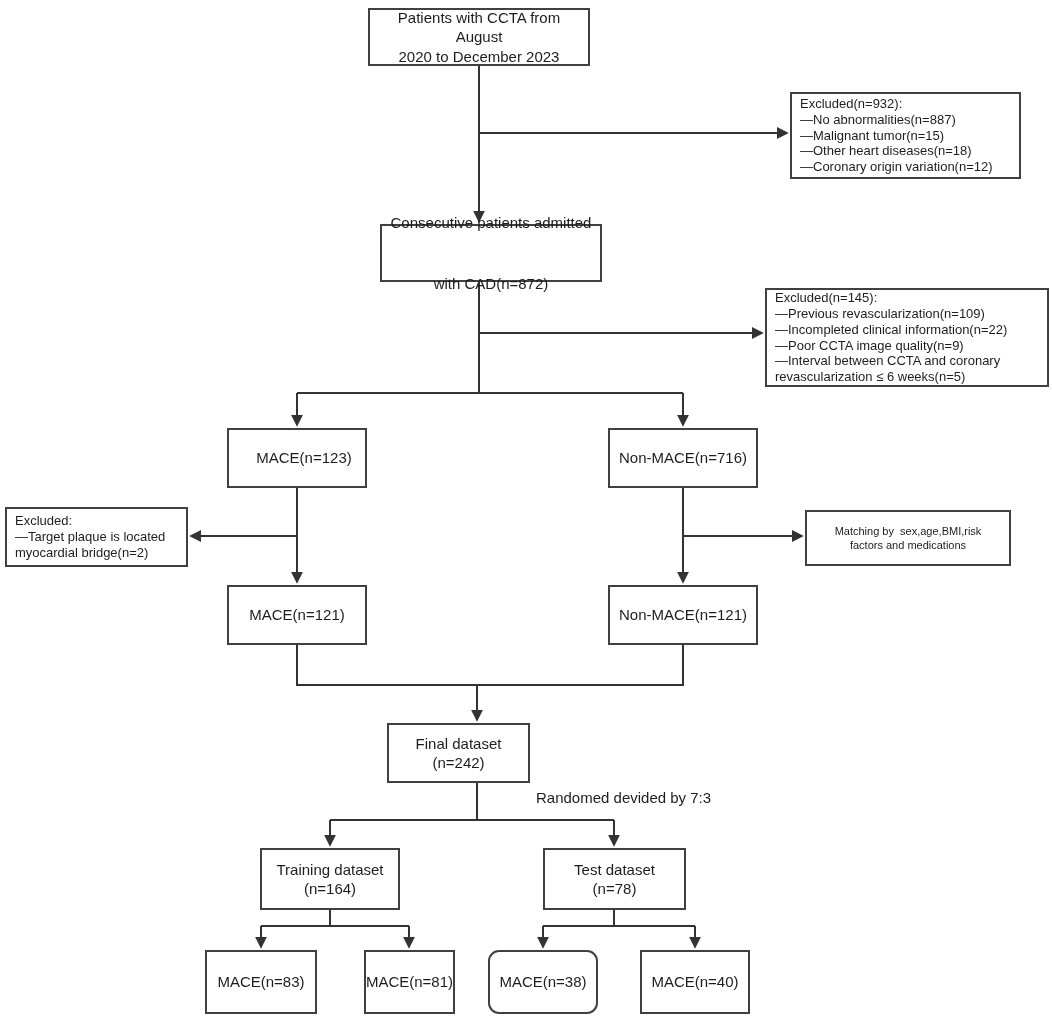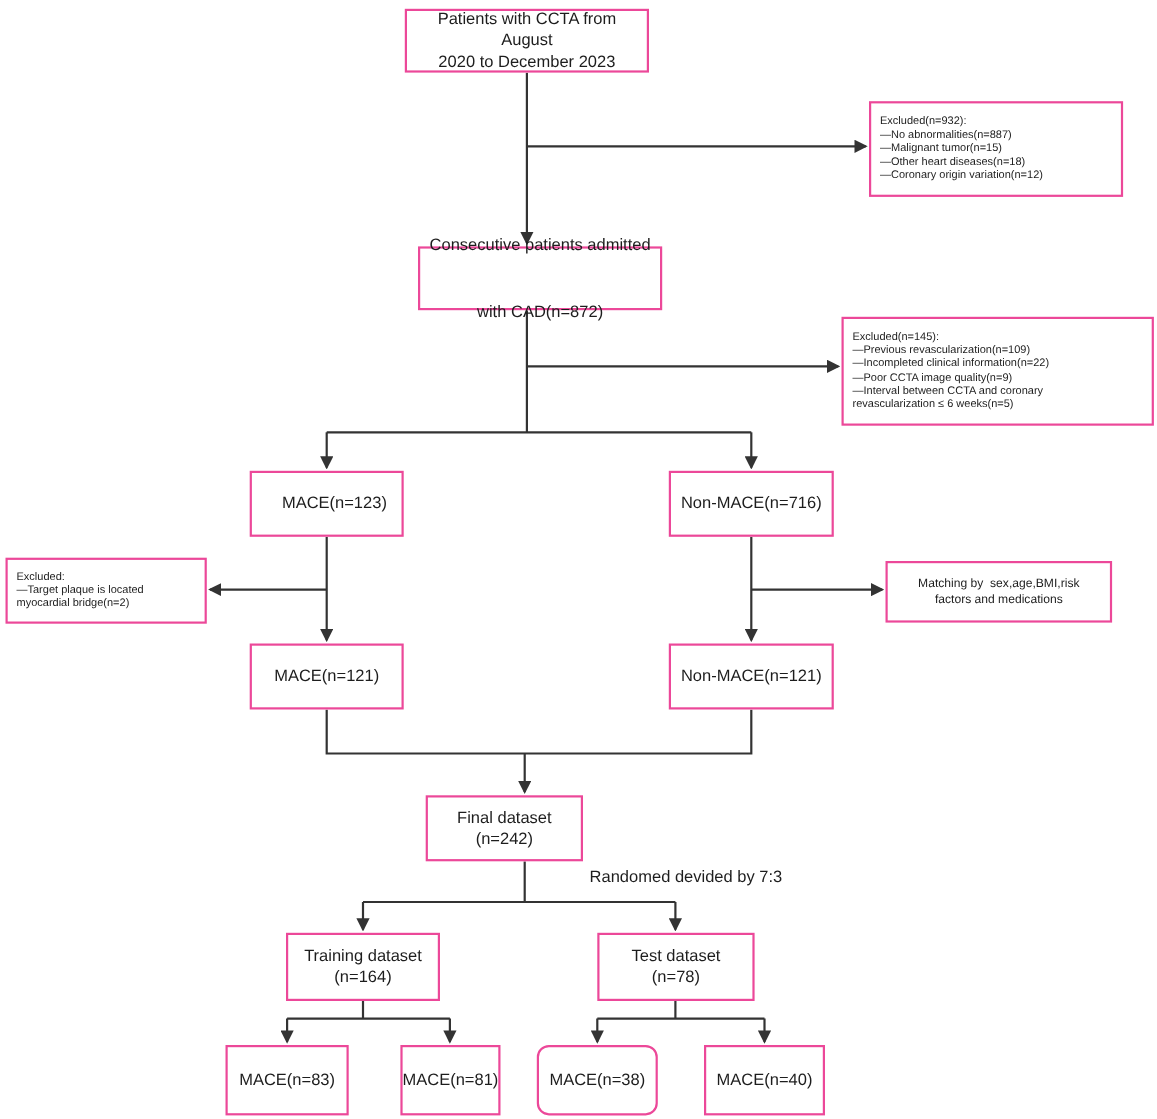--- a/index.html
+++ b/index.html
@@ -14,31 +14,31 @@
     overflow: hidden;
   }
   .connectors {
     position: absolute;
     left: 0; top: 0;
     width: 1052px; height: 1017px;
   }
   .node {
     position: absolute;
     background: #ffffff;
-    border: 2px solid #ec4899;
+    border: 2px solid #404040;
     display: flex;
     flex-direction: column;
     align-items: center;
     justify-content: center;
     text-align: center;
     font-size: 15px;
     line-height: 1.28;
     padding: 3px 6px;
   }
-  .node.small { font-size: 10px; line-height: 1.22; }
+  .node.small { font-size: 13px; line-height: 1.22; }
   .node.leftalign {
     align-items: flex-start;
     text-align: left;
     justify-content: center;
     padding: 5px 8px;
   }
   .tline { white-space: pre-wrap; }
   .float-label {
     position: absolute;
     font-size: 15px;

